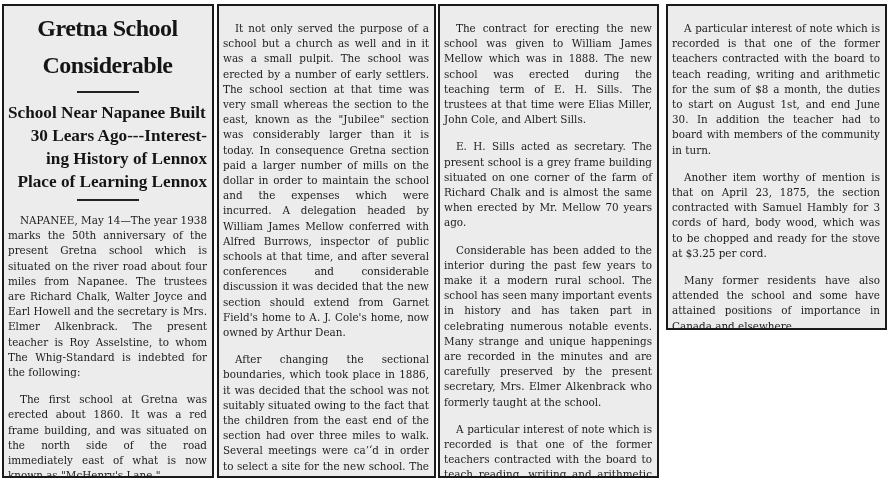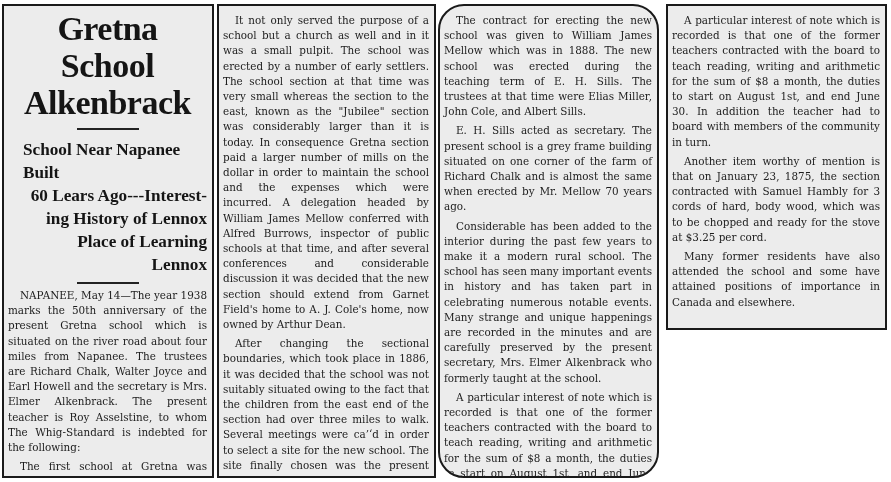--- a/index.html
+++ b/index.html
@@ -11,59 +11,58 @@
       box-sizing: border-box;
       color: #1c1c1c;
       font-family: "DejaVu Serif", "Liberation Serif", serif;
       font-size: 10.4px;
       line-height: 15.2px;
       padding: 3px 5px 2px 4px;
       overflow: hidden;
     }
     #col1 { left: 2px;   top: 4px; width: 212px; height: 474px; padding-top: 2px; }
     #col2 { left: 217px; top: 4px; width: 219px; height: 474px; }
-    #col3 { left: 438px; top: 4px; width: 221px; height: 474px; border-radius: 26px; }
+    #col3 { left: 438px; top: 4px; width: 221px; height: 474px; }
     #col4 { left: 666px; top: 4px; width: 221px; height: 326px; }
-    .clip p { margin: 4px 0 1px 0; text-align: justify; text-indent: 12px; hyphens: manual; }
+    .clip p { margin: 12px 0 1px 0; text-align: justify; text-indent: 12px; hyphens: manual; }
     .head1 {
       font-family: "Liberation Serif", "DejaVu Serif", serif;
       font-weight: bold;
-      font-size: 34px;
+      font-size: 24px;
       line-height: 37px;
       text-align: center;
       letter-spacing: -0.5px;
       color: #151515;
       margin: 2px 0 0 0;
     }
     .rule { width: 62px; height: 2px; background: #222; margin: 7px auto 8px auto; }
     .head2 {
       font-family: "Liberation Serif", "DejaVu Serif", serif;
       font-weight: bold;
       font-size: 17.2px;
       line-height: 23px;
       text-align: right;
       color: #151515;
-      margin-left: 15px;
     }
     .head2 span { display: block; }
     .head2 .first { text-align: left; }
     .dateline { font-weight: normal; }
   </style>
 </head>
 <body>
 
 <div class="clip" id="col1">
   <div class="head1">
     <div>Gretna School</div>
-    <div>Alkenbrack</div>
+    <div>Considerable</div>
   </div>
   <div class="rule"></div>
   <div class="head2">
     <span class="first">School Near Napanee Built</span>
-    <span>60 Lears Ago---Interest-</span>
+    <span>30 Lears Ago---Interest-</span>
     <span>ing History of Lennox</span>
     <span>Place of Learning Lennox</span>
   </div>
   <div class="rule" style="margin:6px auto 4px auto;"></div>
   <p><span class="dateline">NAPANEE, May 14</span><span>—The year 1938 marks the 50th anniversary of the present Gretna school which is situated on the river road about four miles from Napanee. The trustees are Richard Chalk, Walter Joyce and Earl Howell and the secretary is Mrs. Elmer Alkenbrack. The present teacher is Roy Asselstine, to whom The Whig-Standard is indebted for the following:</span></p>
   <p>The first school at Gretna was erected about 1860. It was a red frame building, and was situated on the north side of the road immediately east of what is now known as "McHenry's Lane."</p>
 </div>
 
 <div class="clip" id="col2">
   <p>It not only served the purpose of a school but a church as well and in it was a small pulpit. The school was erected by a number of early settlers. The school section at that time was very small whereas the section to the east, known as the "Jubilee" section was considerably larger than it is today. In consequence Gretna section paid a larger number of mills on the dollar in order to maintain the school and the expenses which were incurred. A delegation headed by William James Mellow conferred with Alfred Burrows, inspector of public schools at that time, and after several conferences and considerable discussion it was decided that the new section should extend from Garnet Field's home to A. J. Cole's home, now owned by Arthur Dean.</p>
@@ -72,15 +71,15 @@
 
 <div class="clip" id="col3">
   <p>The contract for erecting the new school was given to William James Mellow which was in 1888. The new school was erected during the teaching term of E. H. Sills. The trustees at that time were Elias Miller, John Cole, and Albert Sills.</p>
   <p>E. H. Sills acted as secretary. The present school is a grey frame building situated on one corner of the farm of Richard Chalk and is almost the same when erected by Mr. Mellow 70 years ago.</p>
   <p>Considerable has been added to the interior during the past few years to make it a modern rural school. The school has seen many important events in history and has taken part in celebrating numerous notable events. Many strange and unique happenings are recorded in the minutes and are carefully preserved by the present secretary, Mrs. Elmer Alkenbrack who formerly taught at the school.</p>
   <p>A particular interest of note which is recorded is that one of the former teachers contracted with the board to teach reading, writing and arithmetic for the sum of $8 a month, the duties to start on August 1st, and end June 30. In addition the teacher had to board with members of the community in turn.</p>
 </div>
 
 <div class="clip" id="col4">
   <p>A particular interest of note which is recorded is that one of the former teachers contracted with the board to teach reading, writing and arithmetic for the sum of $8 a month, the duties to start on August 1st, and end June 30. In addition the teacher had to board with members of the community in turn.</p>
-  <p>Another item worthy of mention is that on January 23, 1875, the section contracted with Samuel Hambly for 3 cords of hard, body wood, which was to be chopped and ready for the stove at $3.25 per cord.</p>
+  <p>Another item worthy of mention is that on April 23, 1875, the section contracted with Samuel Hambly for 3 cords of hard, body wood, which was to be chopped and ready for the stove at $3.25 per cord.</p>
   <p>Many former residents have also attended the school and some have attained positions of importance in Canada and elsewhere.</p>
 </div>
 
 </body></html>

